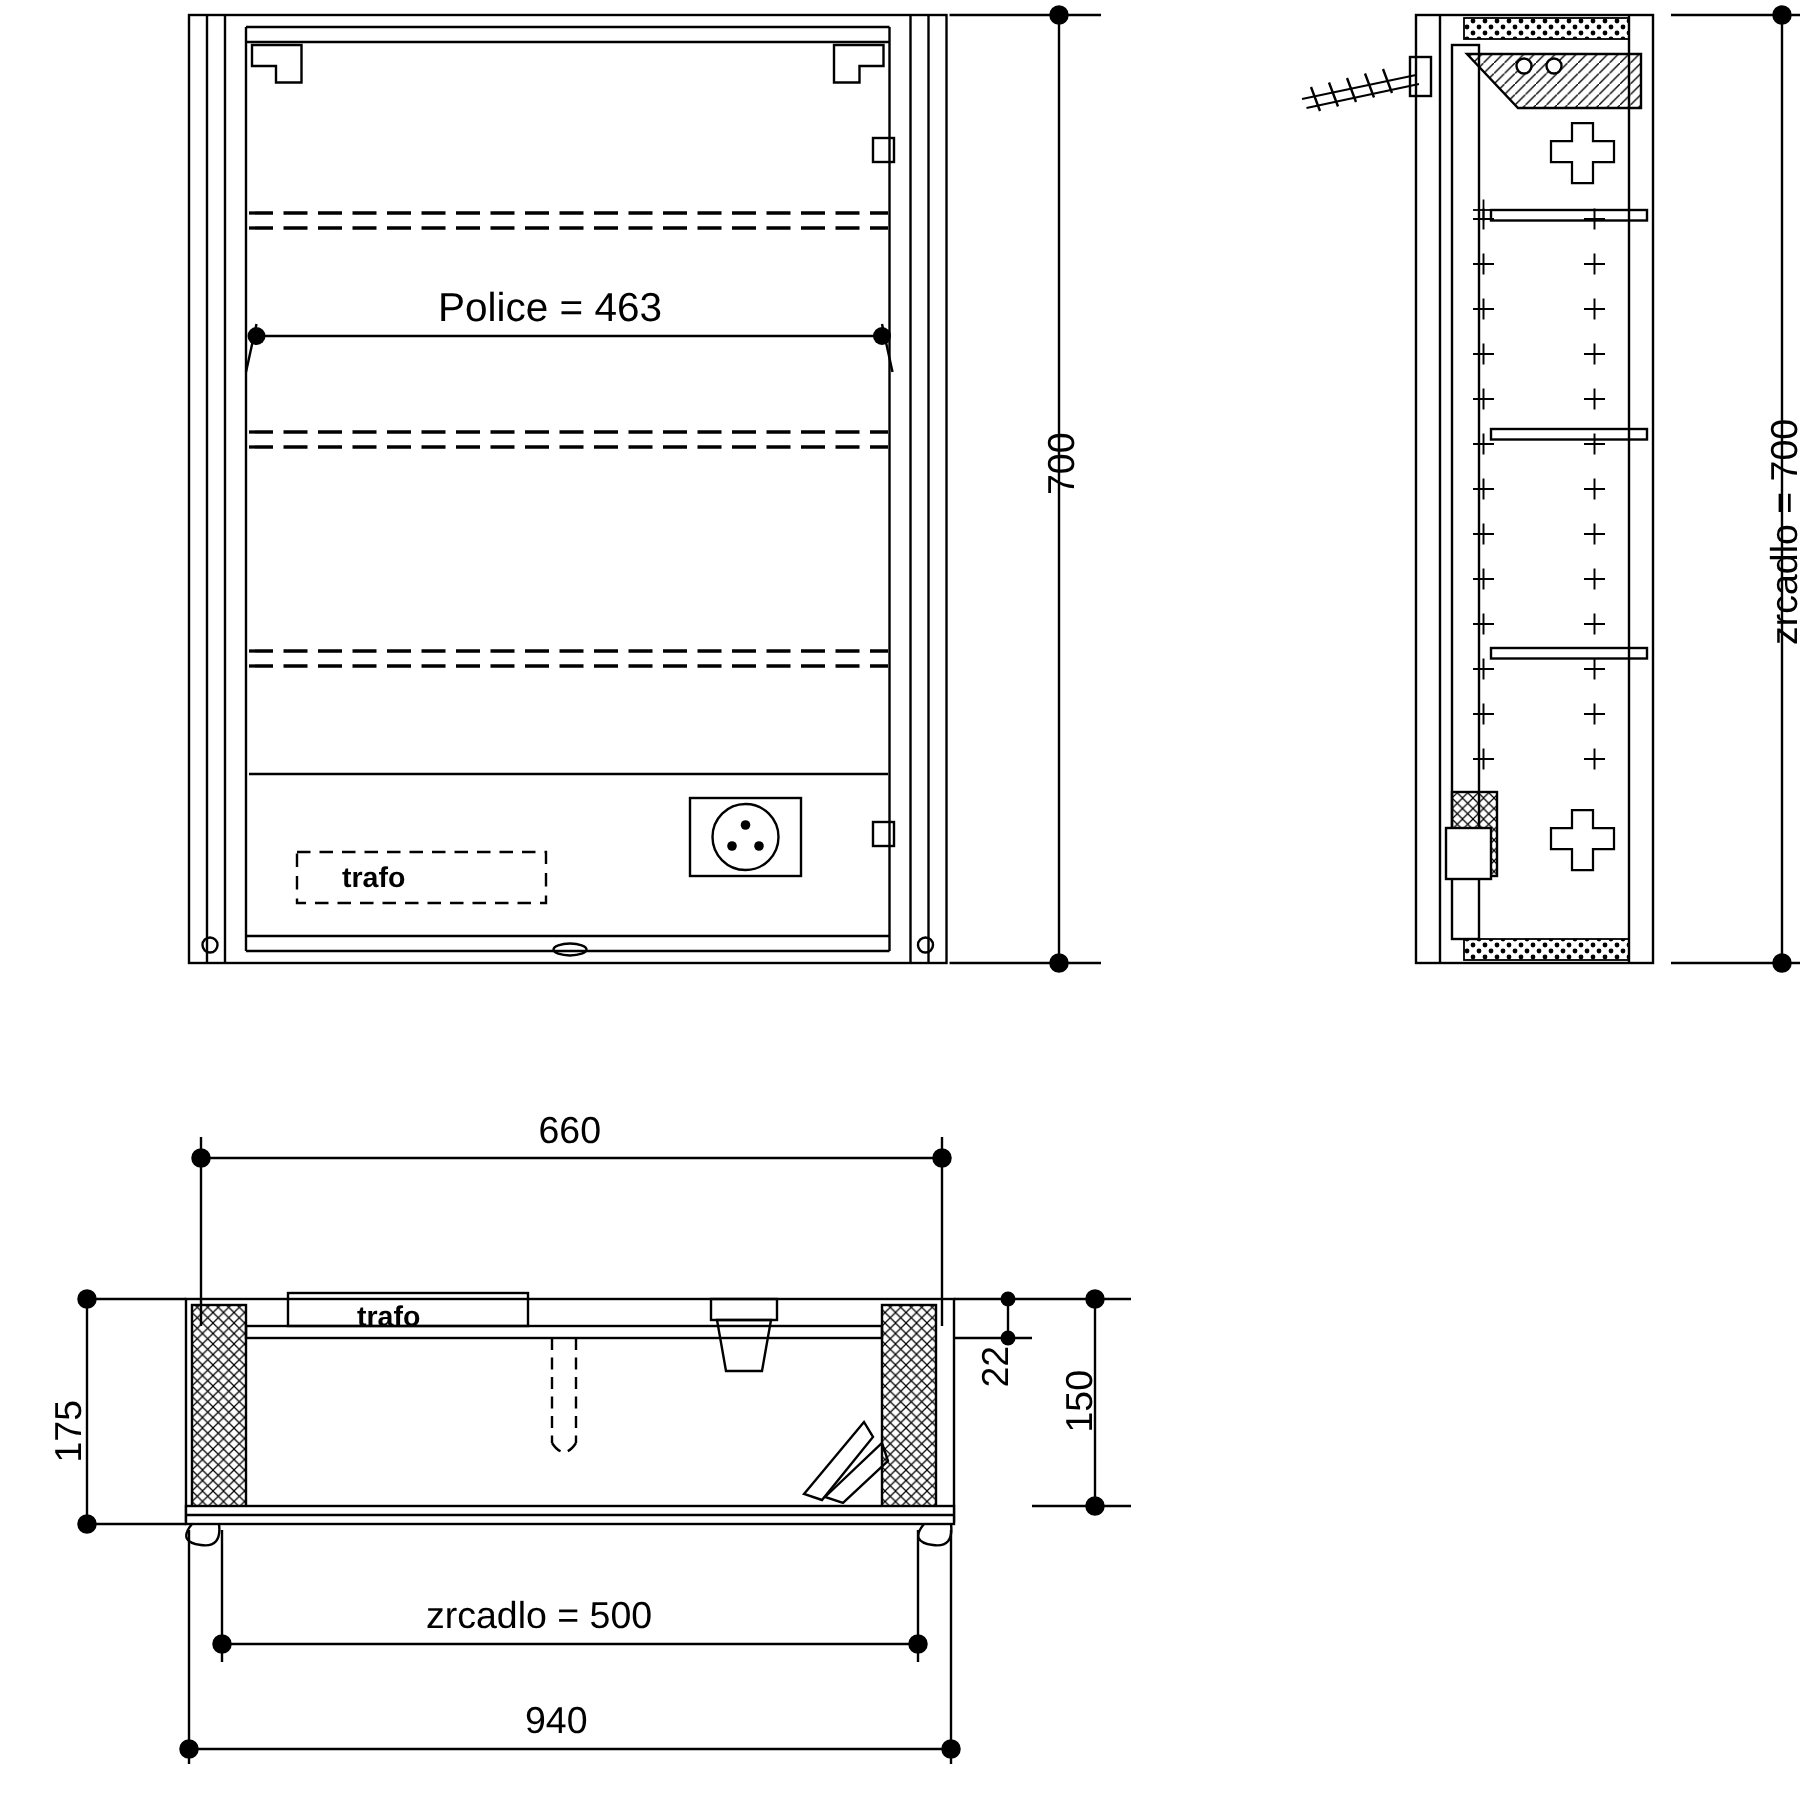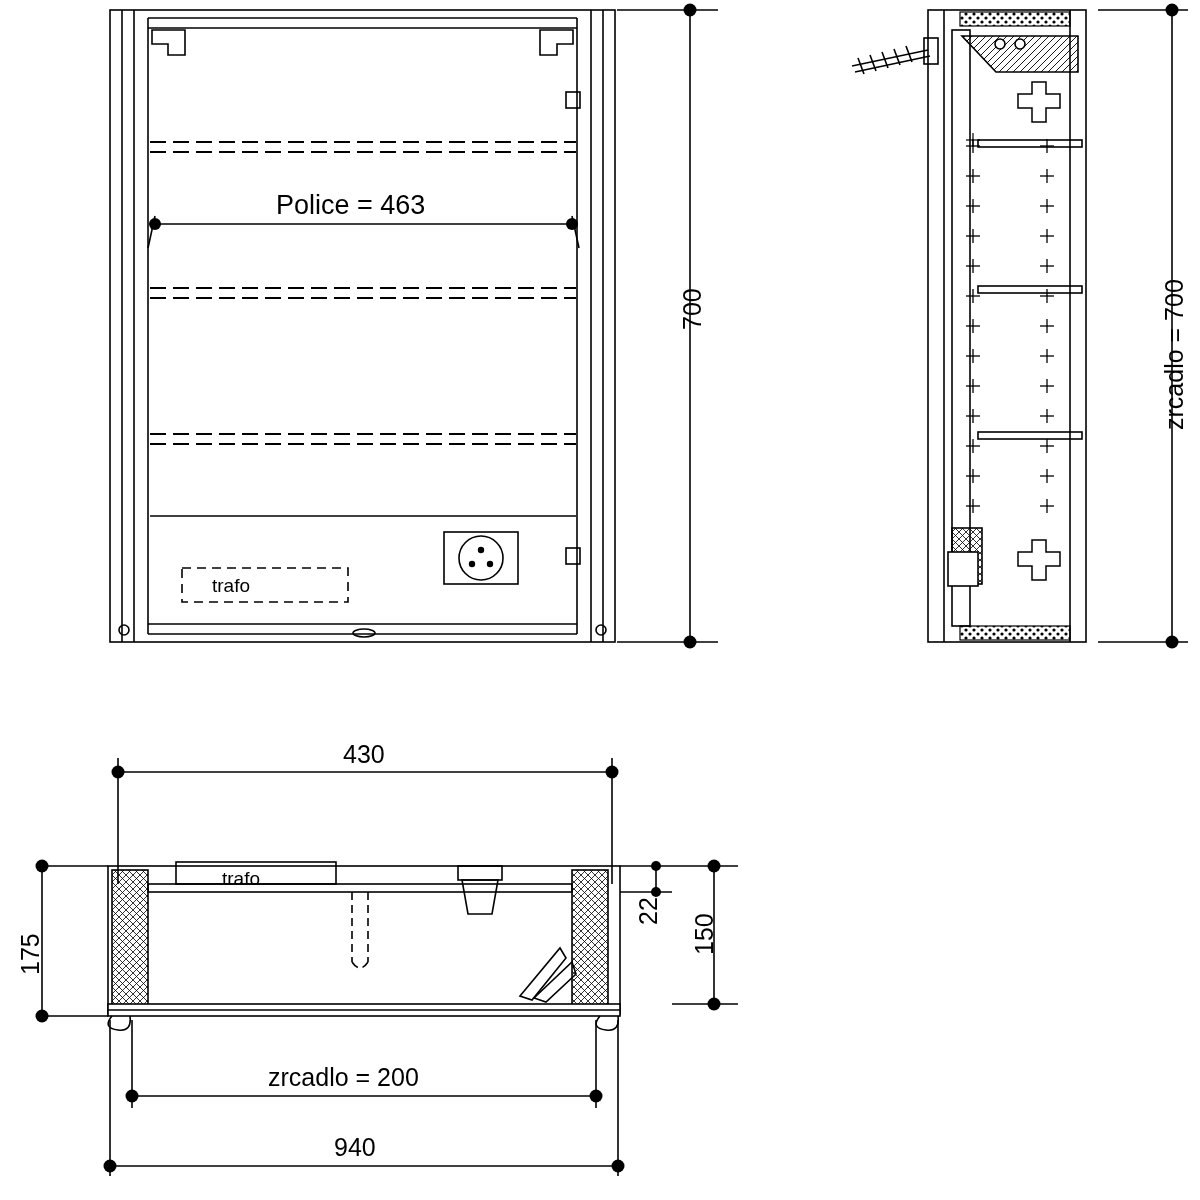--- a/index.html
+++ b/index.html
@@ -11,20 +11,21 @@
     width: 1200px;
     height: 1200px;
     font-family: "Liberation Sans", sans-serif;
     color: #000000;
     overflow: hidden;
   }
   #sheet {
     position: relative;
     width: 981px;
     height: 1200px;
+    margin-left: 16px;
   }
   svg.drawing {
     position: absolute;
     left: 0;
     top: 0;
     width: 1200px;
     height: 1200px;
   }
   .lbl {
     position: absolute;
@@ -32,21 +33,21 @@
     white-space: nowrap;
   }
   .lbl-big {
     font-size: 27px;
   }
   .lbl-dim {
     font-size: 25px;
   }
   .lbl-small {
     font-size: 19px;
-    font-weight: normal;
+    font-weight: bold;
   }
   .rot90 {
     transform: rotate(-90deg);
     transform-origin: left top;
   }
 </style>
 </head>
 <body>
 
 <div id="sheet">
@@ -305,27 +306,27 @@
   </svg>
 
   <div class="lbl lbl-big" style="left:276px; top:190px;">Police = 463</div>
 
   <div class="lbl lbl-small" style="left:212px; top:575px;">trafo</div>
 
   <div class="lbl lbl-dim rot90" style="left:678px; top:330px;">700</div>
 
   <div class="lbl lbl-dim rot90" style="left:1160px; top:430px;">zrcadlo = 700</div>
 
-  <div class="lbl lbl-dim" style="left:343px; top:740px;">430</div>
+  <div class="lbl lbl-dim" style="left:343px; top:740px;">660</div>
 
   <div class="lbl lbl-small" style="left:222px; top:868px;">trafo</div>
 
   <div class="lbl lbl-dim rot90" style="left:16px; top:975px;">175</div>
 
   <div class="lbl lbl-dim rot90" style="left:634px; top:925px;">22</div>
 
   <div class="lbl lbl-dim rot90" style="left:690px; top:955px;">150</div>
 
-  <div class="lbl lbl-dim" style="left:268px; top:1063px;">zrcadlo = 200</div>
+  <div class="lbl lbl-dim" style="left:268px; top:1063px;">zrcadlo = 500</div>
 
   <div class="lbl lbl-dim" style="left:334px; top:1133px;">940</div>
 
 </div>
 
 </body></html>

